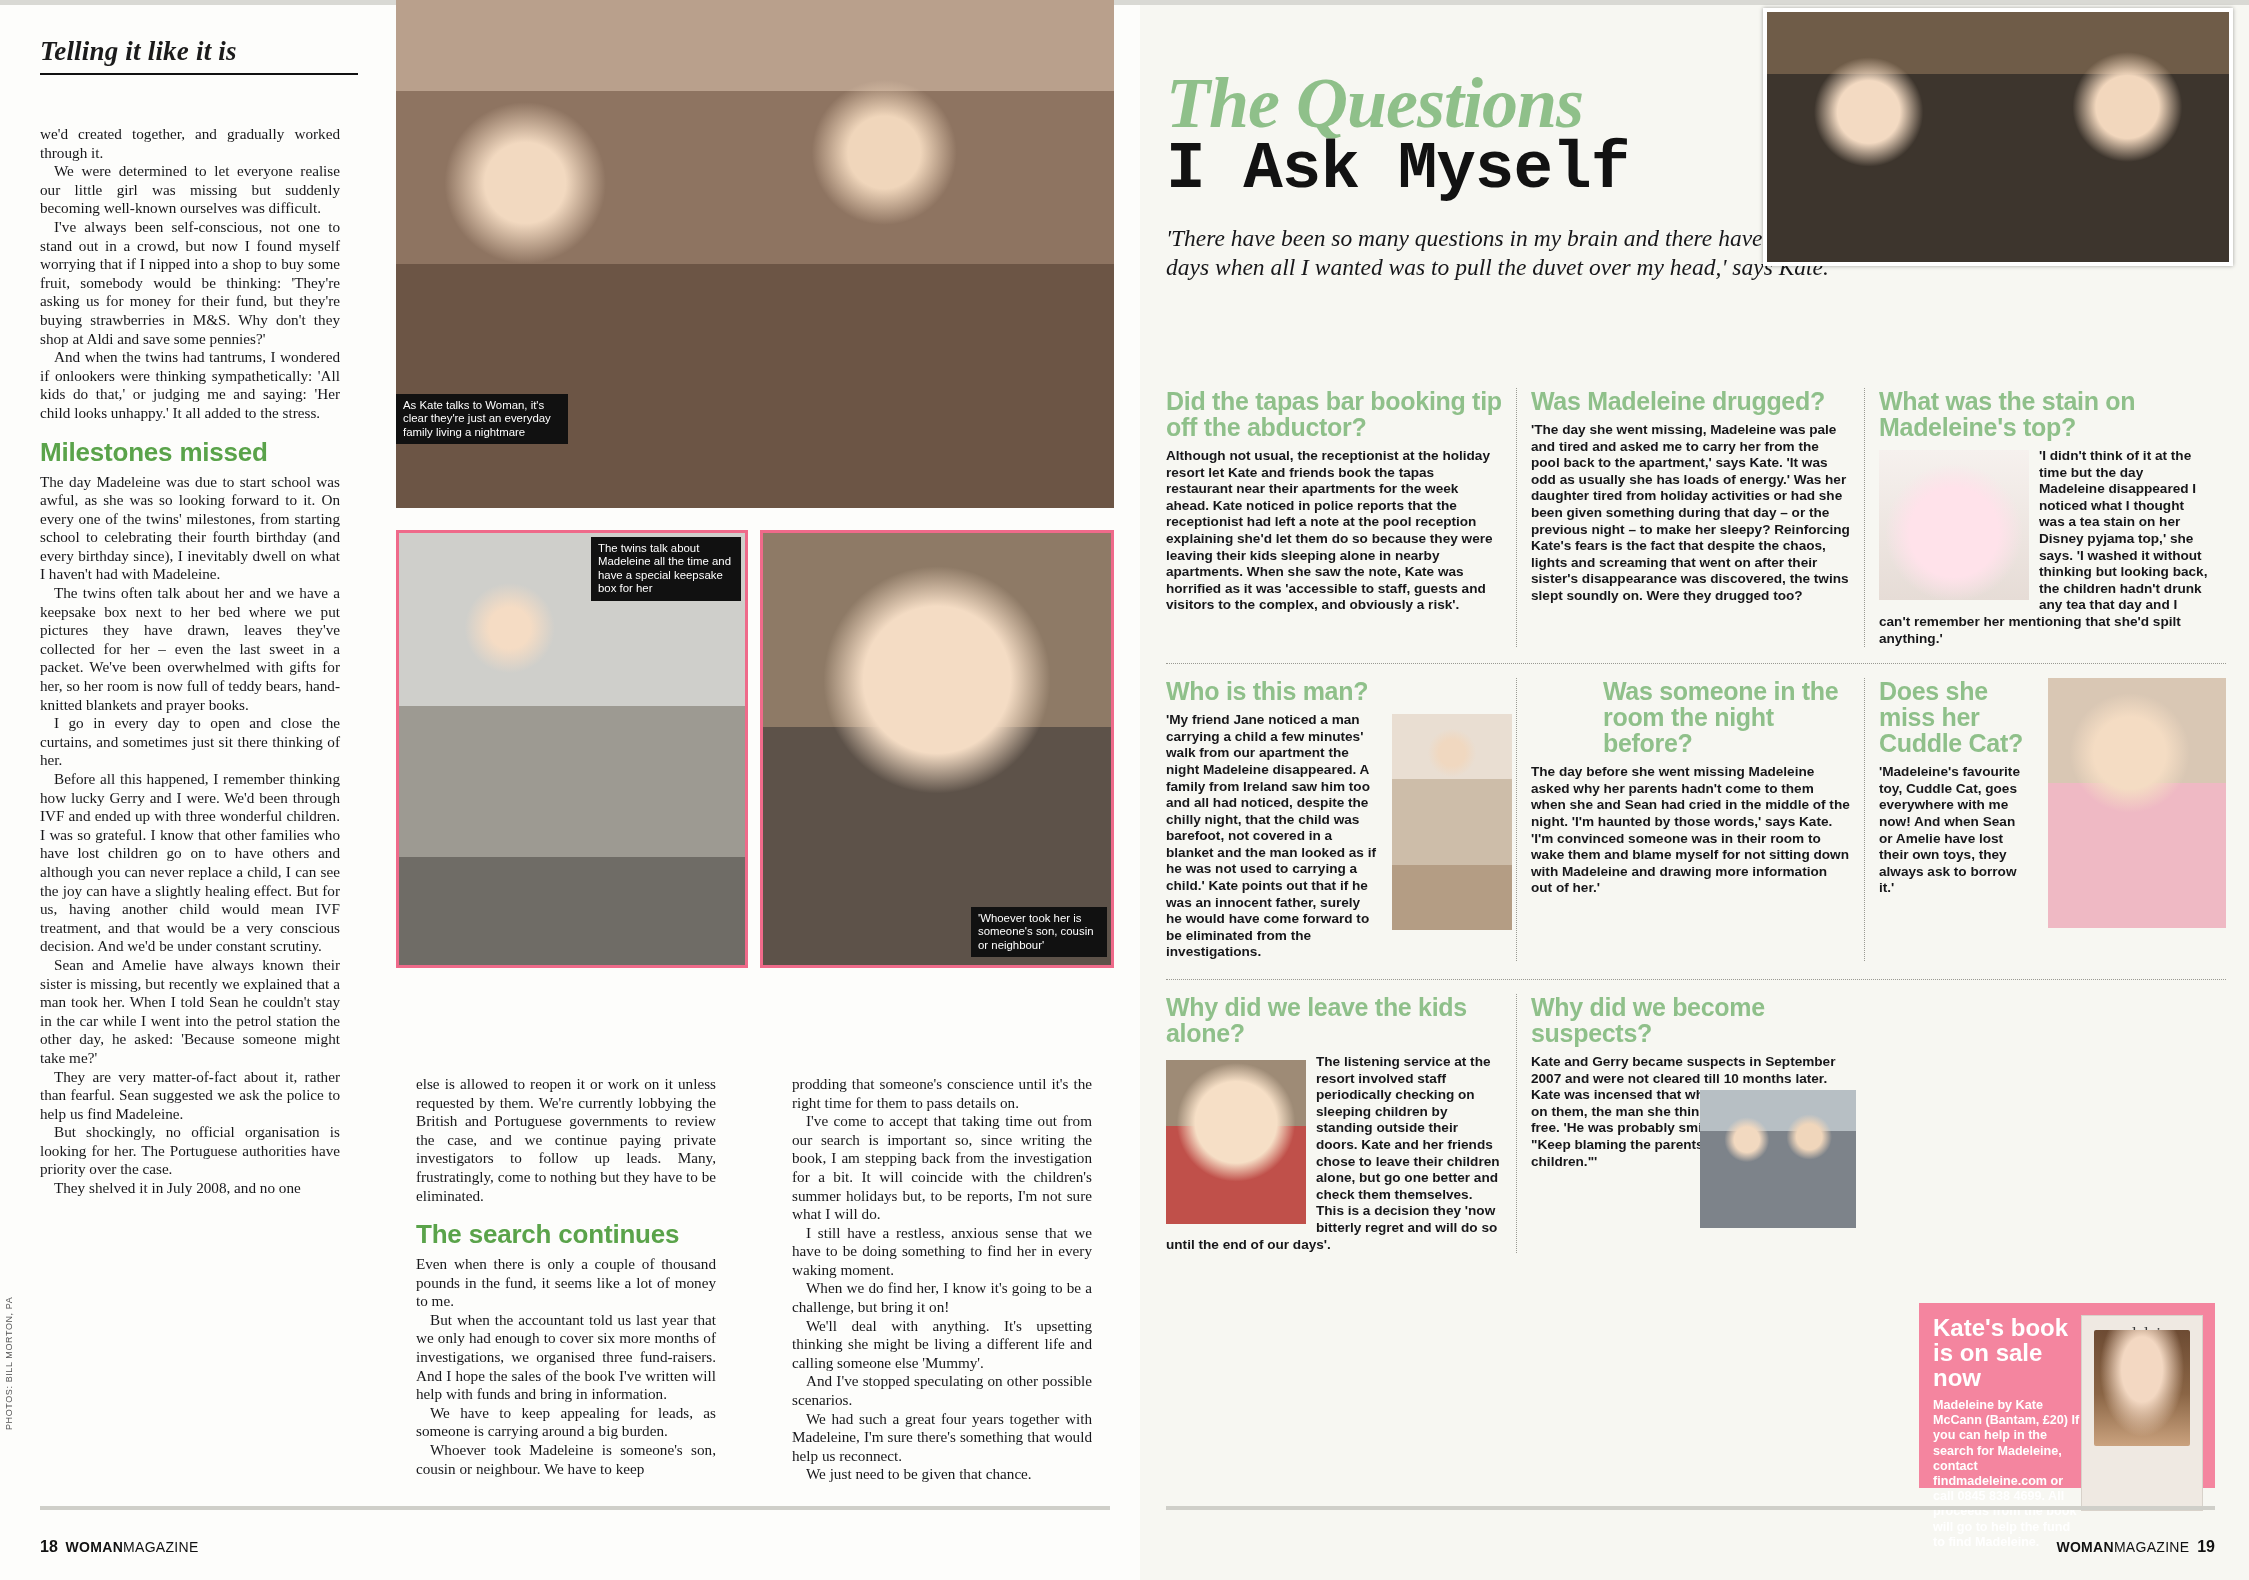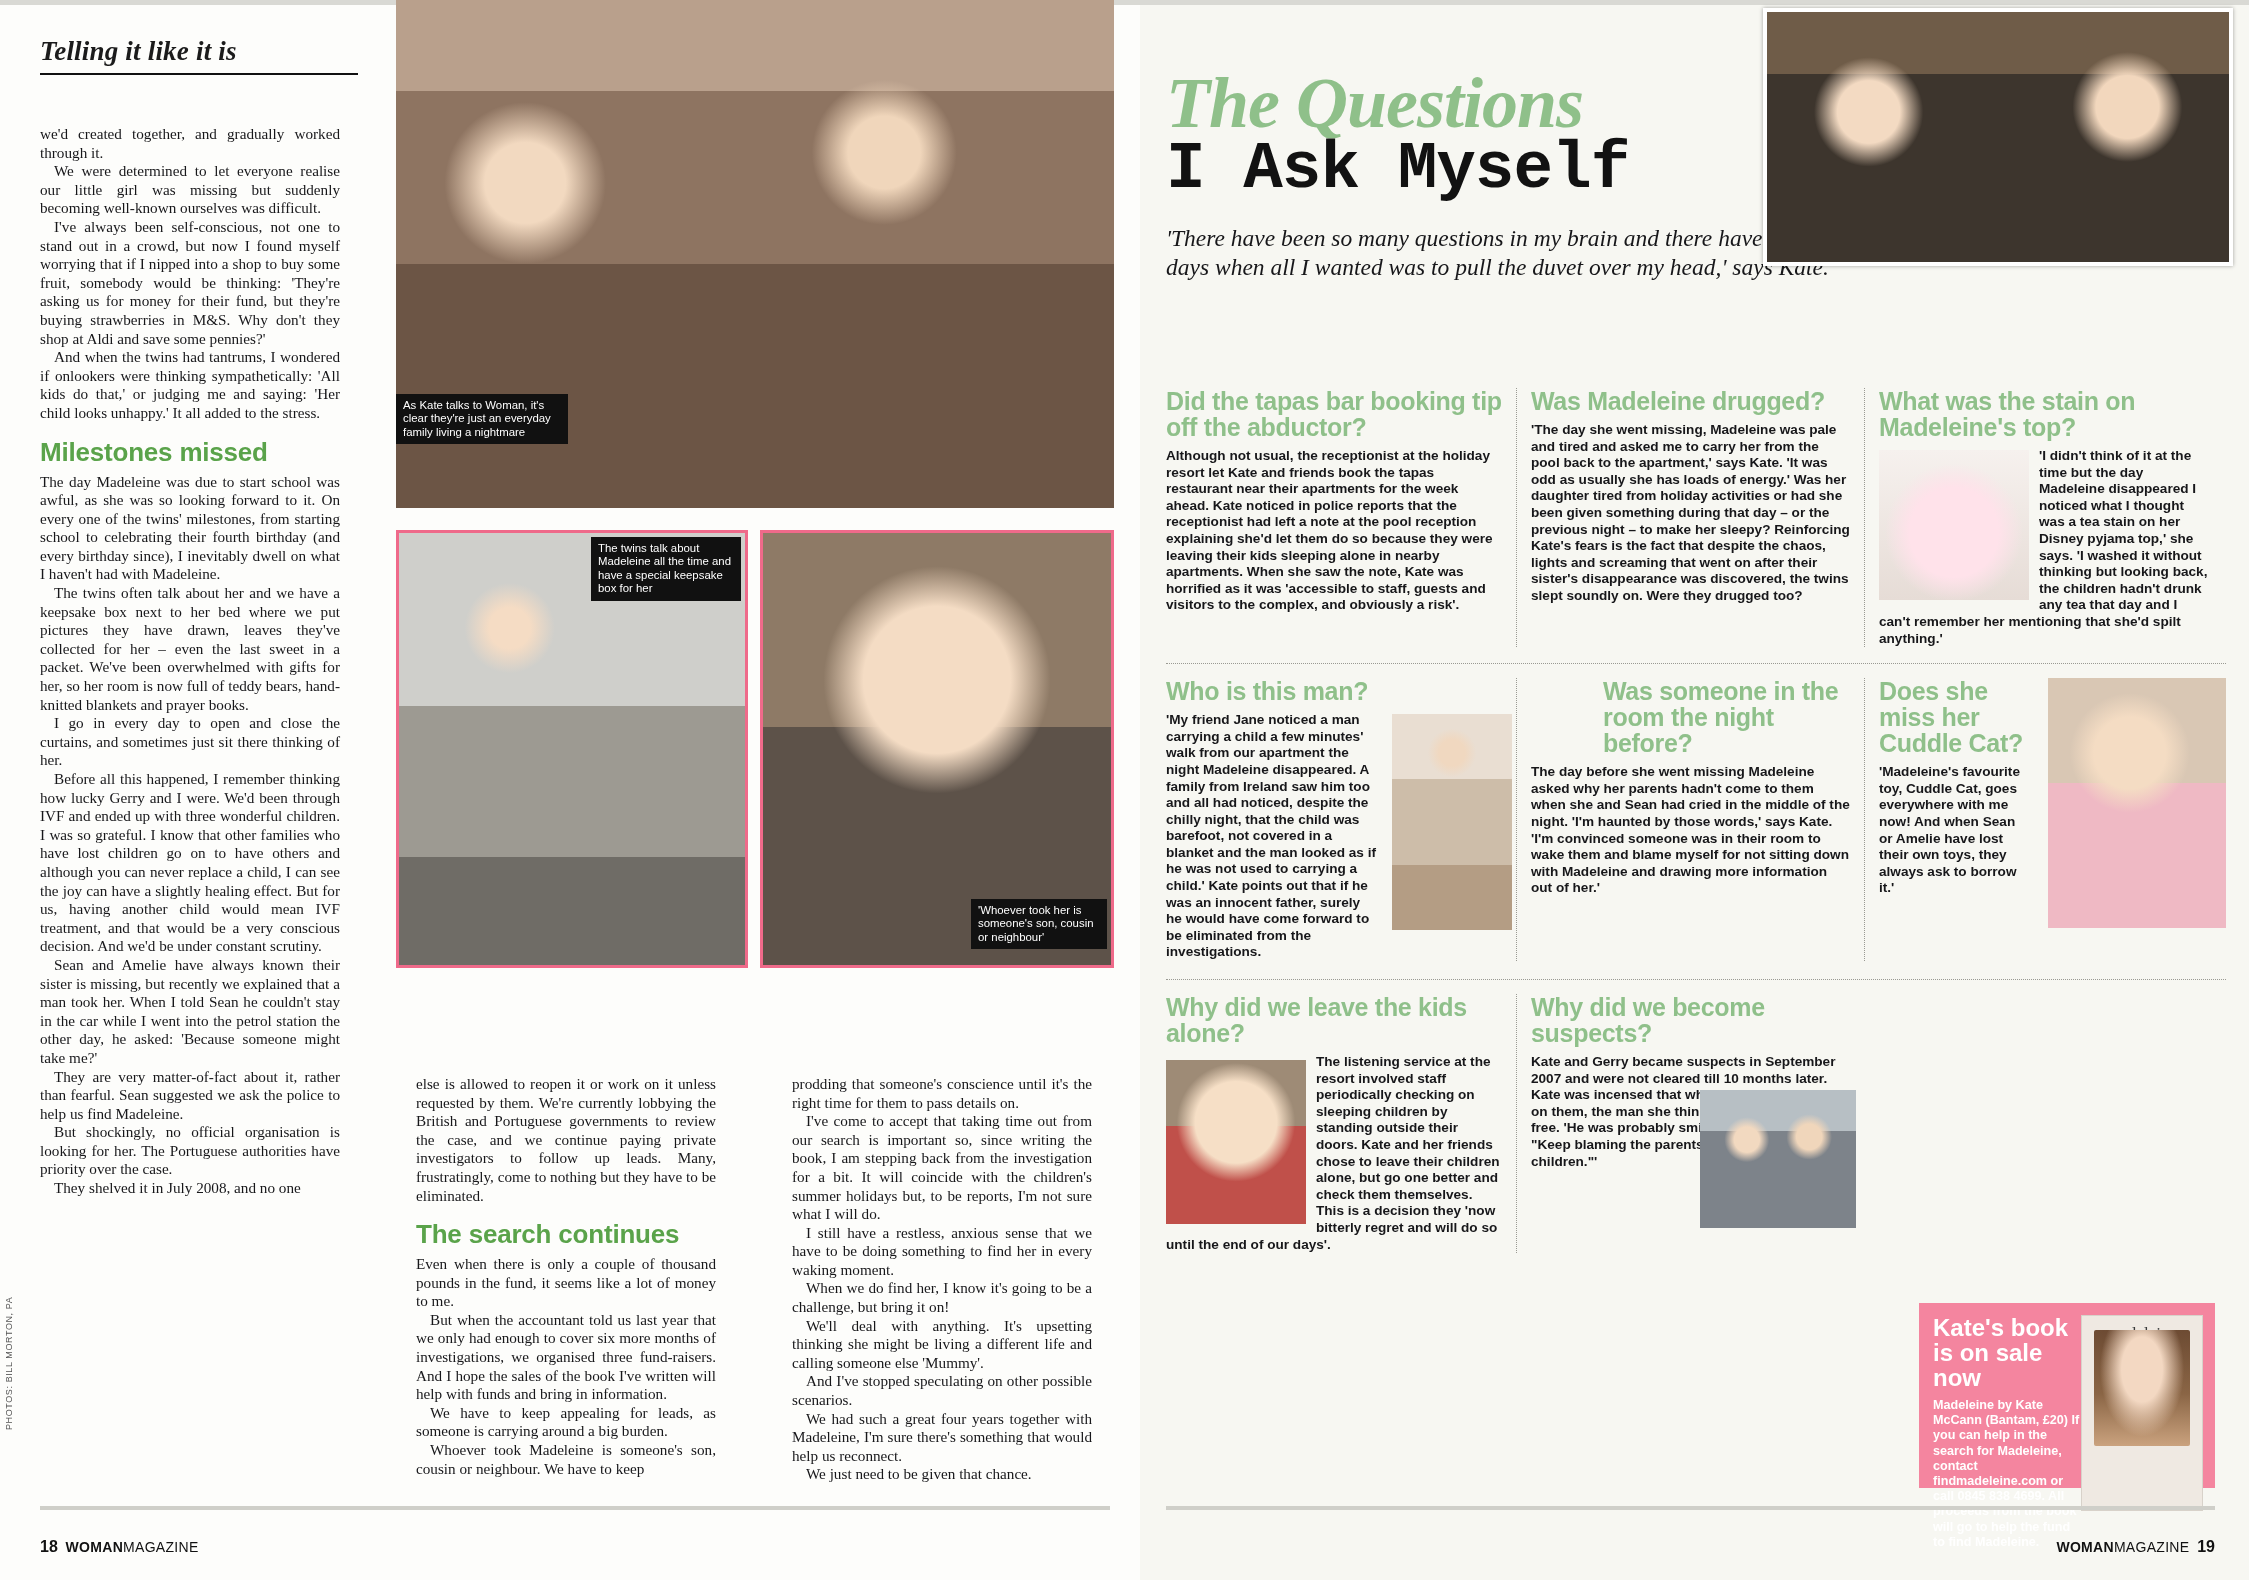--- a/index.html
+++ b/index.html
@@ -215,21 +215,21 @@
 
     <div class="ph p1 photo" style="left:396px; top:0; width:718px; height:508px;">
       <div class="cap" style="left:0; bottom:64px; width:158px;">As Kate talks to Woman, it's clear they're just an everyday family living a nightmare</div>
     </div>
 
     <div class="ph p2 photo" style="left:396px; top:530px; width:352px; height:438px; border:3px solid #ef6a8a; box-sizing:border-box;">
       <div class="cap" style="right:4px; top:4px; width:136px;">The twins talk about Madeleine all the time and have a special keepsake box for her</div>
     </div>
 
     <div class="ph p3 photo" style="left:760px; top:530px; width:354px; height:438px; border:3px solid #ef6a8a; box-sizing:border-box;">
-      <div class="cap" style="right:4px; bottom:16px; width:122px;">'Whoever took her is someone's son, cousin or neighbour'</div>
+      <div class="cap" style="right:4px; bottom:8px; width:122px;">'Whoever took her is someone's son, cousin or neighbour'</div>
     </div>
 
     <div class="bottom-cols" style="bottom:96px; left:40px;">
       <div class="c" style="visibility:hidden"></div>
       <div class="c col-text" style="margin-left:56px;">
         <p class="first">else is allowed to reopen it or work on it unless requested by them. We're currently lobbying the British and Portuguese governments to review the case, and we continue paying private investigators to follow up leads. Many, frustratingly, come to nothing but they have to be eliminated.</p>
         <div class="subhead">The search continues</div>
         <p class="first">Even when there is only a couple of thousand pounds in the fund, it seems like a lot of money to me.</p>
         <p>But when the accountant told us last year that we only had enough to cover six more months of investigations, we organised three fund-raisers. And I hope the sales of the book I've written will help with funds and bring in information.</p>
         <p>We have to keep appealing for leads, as someone is carrying around a big burden.</p>

